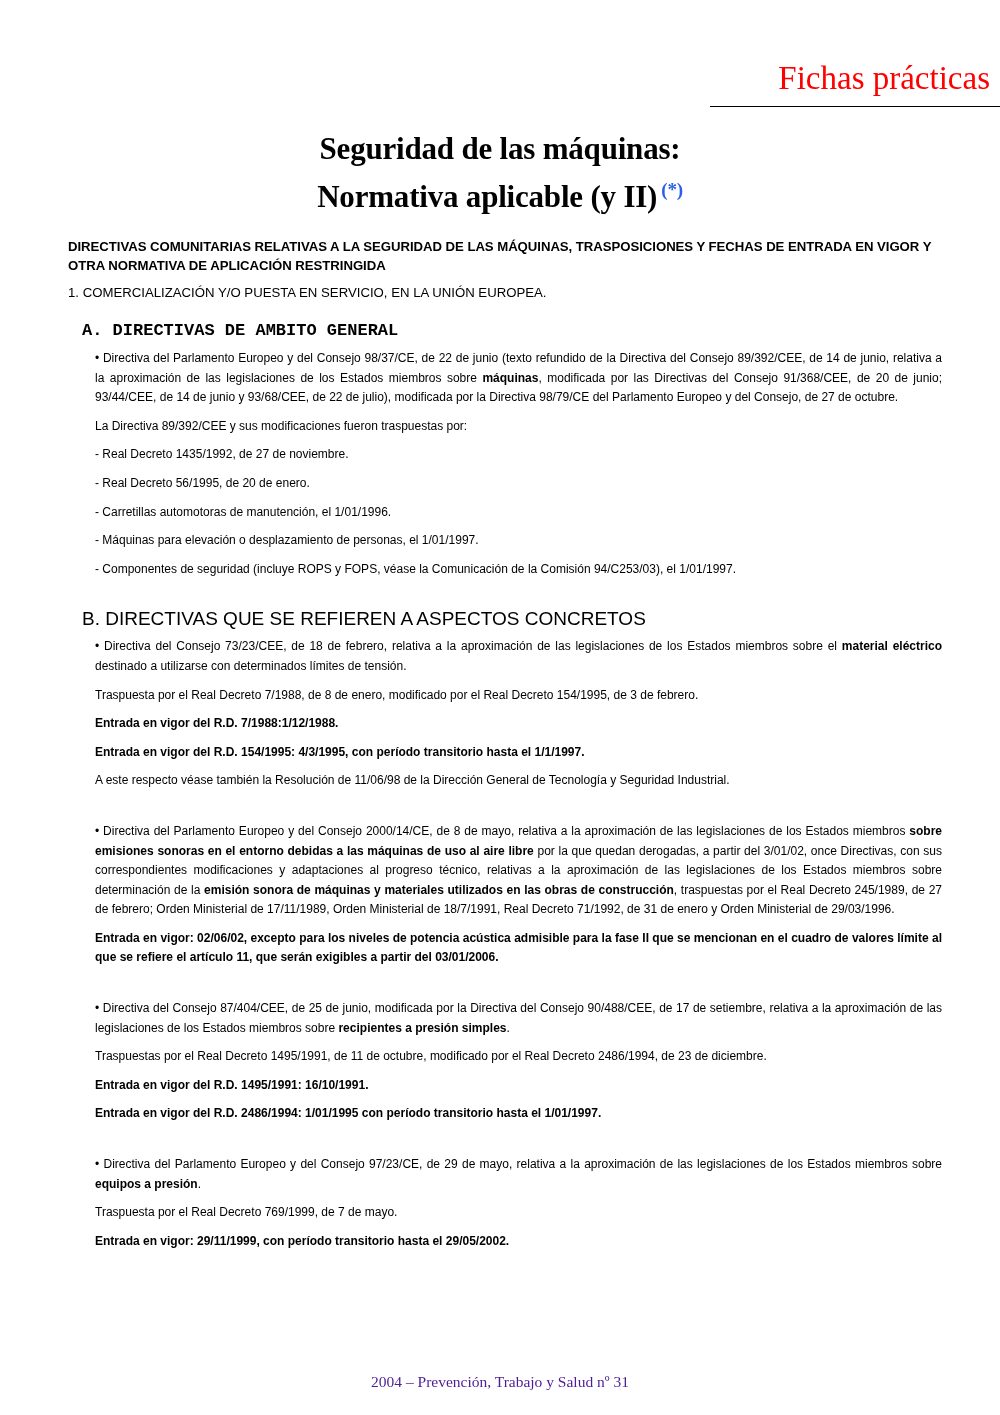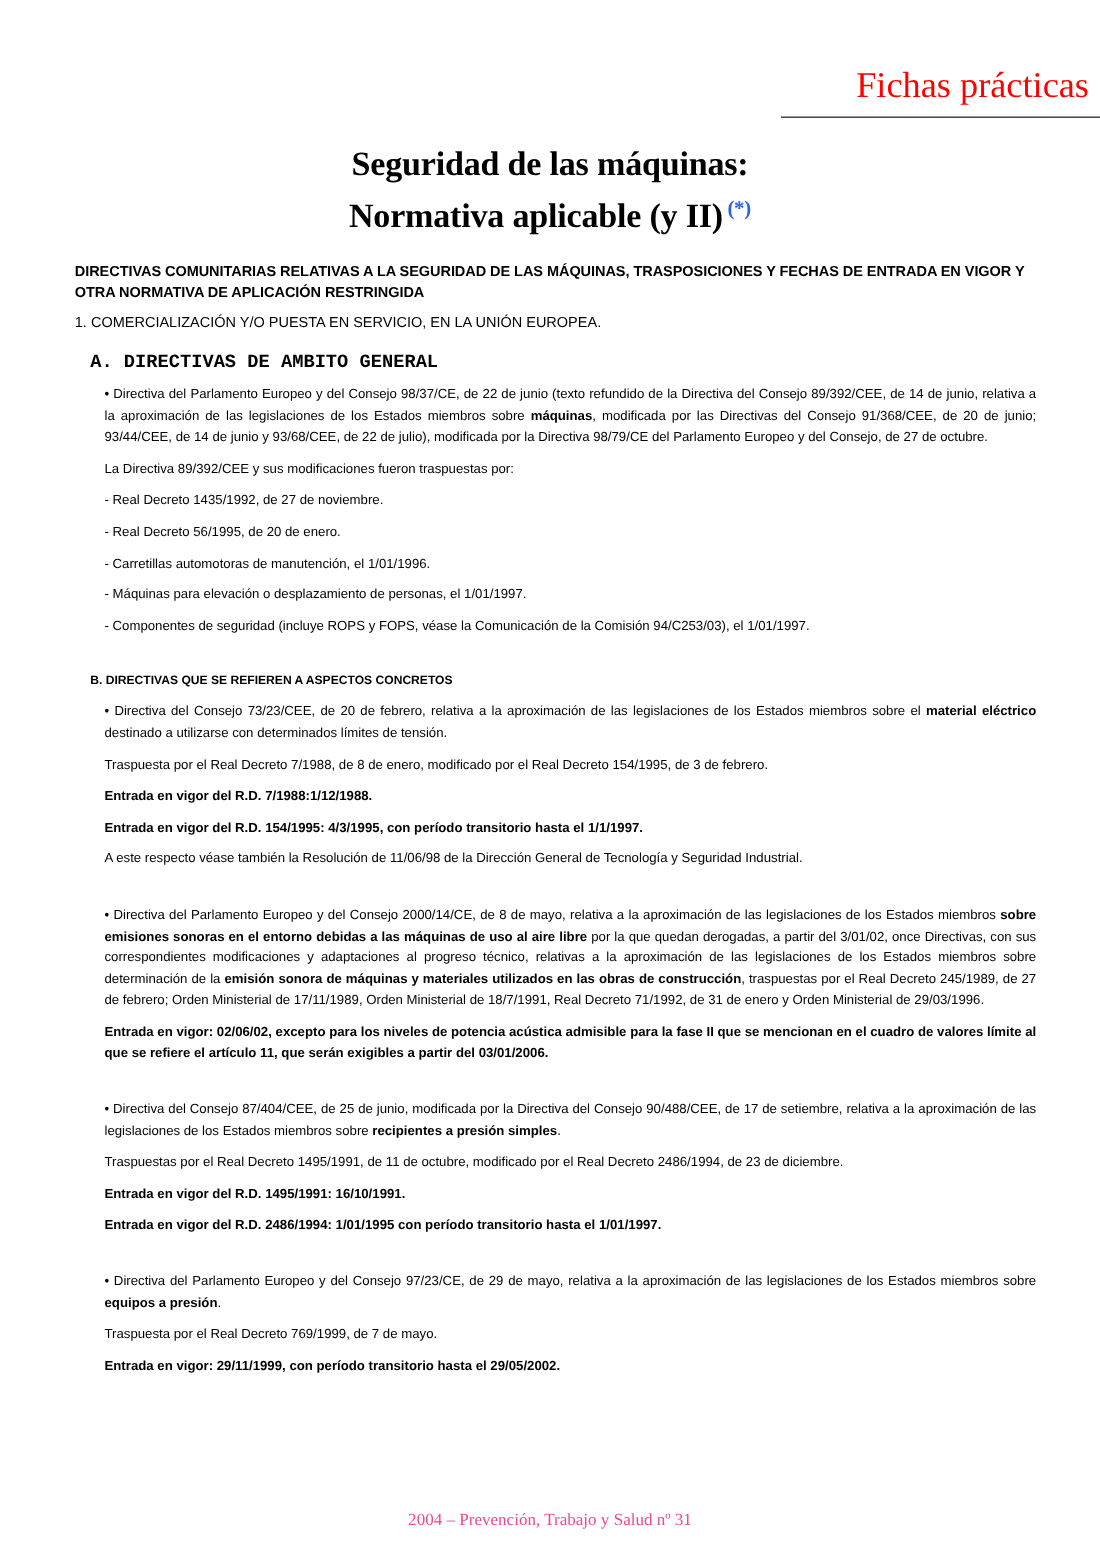--- a/index.html
+++ b/index.html
@@ -90,22 +90,22 @@
   }
   .section-a {
     font-size: 17px;
     font-weight: bold;
     line-height: 18px;
     margin: 0 0 9px 0;
     padding-left: 14px;
     font-family: Liberation Mono, monospace;
   }
   .section-b {
-    font-size: 11px;
-    font-weight: bold;
+    font-size: 19px;
+    font-weight: normal;
     line-height: 18px;
     margin: 0 0 9px 0;
     padding-left: 14px;
   }
 
   .para {
     font-size: 12px;
     line-height: 19.6px;
     text-align: justify;
     margin: 0 0 9px 0;
@@ -117,21 +117,21 @@
 
   
   .page-footer {
     position: absolute;
     bottom: 24px;
     left: 0;
     width: 1000px;
     text-align: center;
     font-family: "Liberation Serif", serif;
     font-size: 15.5px;
-    color: #ec4899;
+    color: #4c1d95;
   }
 </style>
 </head>
 <body>
 
 <div class="page-header">
   <div class="header-title">Fichas prácticas</div>
   <div class="header-rule"></div>
 </div>
 
@@ -160,21 +160,21 @@
   <p class="para">- Carretillas automotoras de manutención, el 1/01/1996.</p>
 
   <p class="para">- Máquinas para elevación o desplazamiento de personas, el 1/01/1997.</p>
 
   <p class="para">- Componentes de seguridad (incluye ROPS y FOPS, véase la Comunicación de la Comisión 94/C253/03), el 1/01/1997.</p>
 
   <div class="gap-md"></div>
 
   <p class="section-b">B. DIRECTIVAS QUE SE REFIEREN A ASPECTOS CONCRETOS</p>
 
-  <p class="para"><span>• Directiva del Consejo 73/23/CEE, de 20 de febrero, relativa a la aproximación de las legislaciones de los Estados miembros sobre el </span><b>material eléctrico</b><span> destinado a utilizarse con determinados límites de tensión.</span></p>
+  <p class="para"><span>• Directiva del Consejo 73/23/CEE, de 18 de febrero, relativa a la aproximación de las legislaciones de los Estados miembros sobre el </span><b>material eléctrico</b><span> destinado a utilizarse con determinados límites de tensión.</span></p>
 
   <p class="para">Traspuesta por el Real Decreto 7/1988, de 8 de enero, modificado por el Real Decreto 154/1995, de 3 de febrero.</p>
 
   <p class="para bold">Entrada en vigor del R.D. 7/1988:1/12/1988.</p>
 
   <p class="para bold">Entrada en vigor del R.D. 154/1995: 4/3/1995, con período transitorio hasta el 1/1/1997.</p>
 
   <p class="para">A este respecto véase también la Resolución de 11/06/98 de la Dirección General de Tecnología y Seguridad Industrial.</p>
 
   <div class="gap-md"></div>

